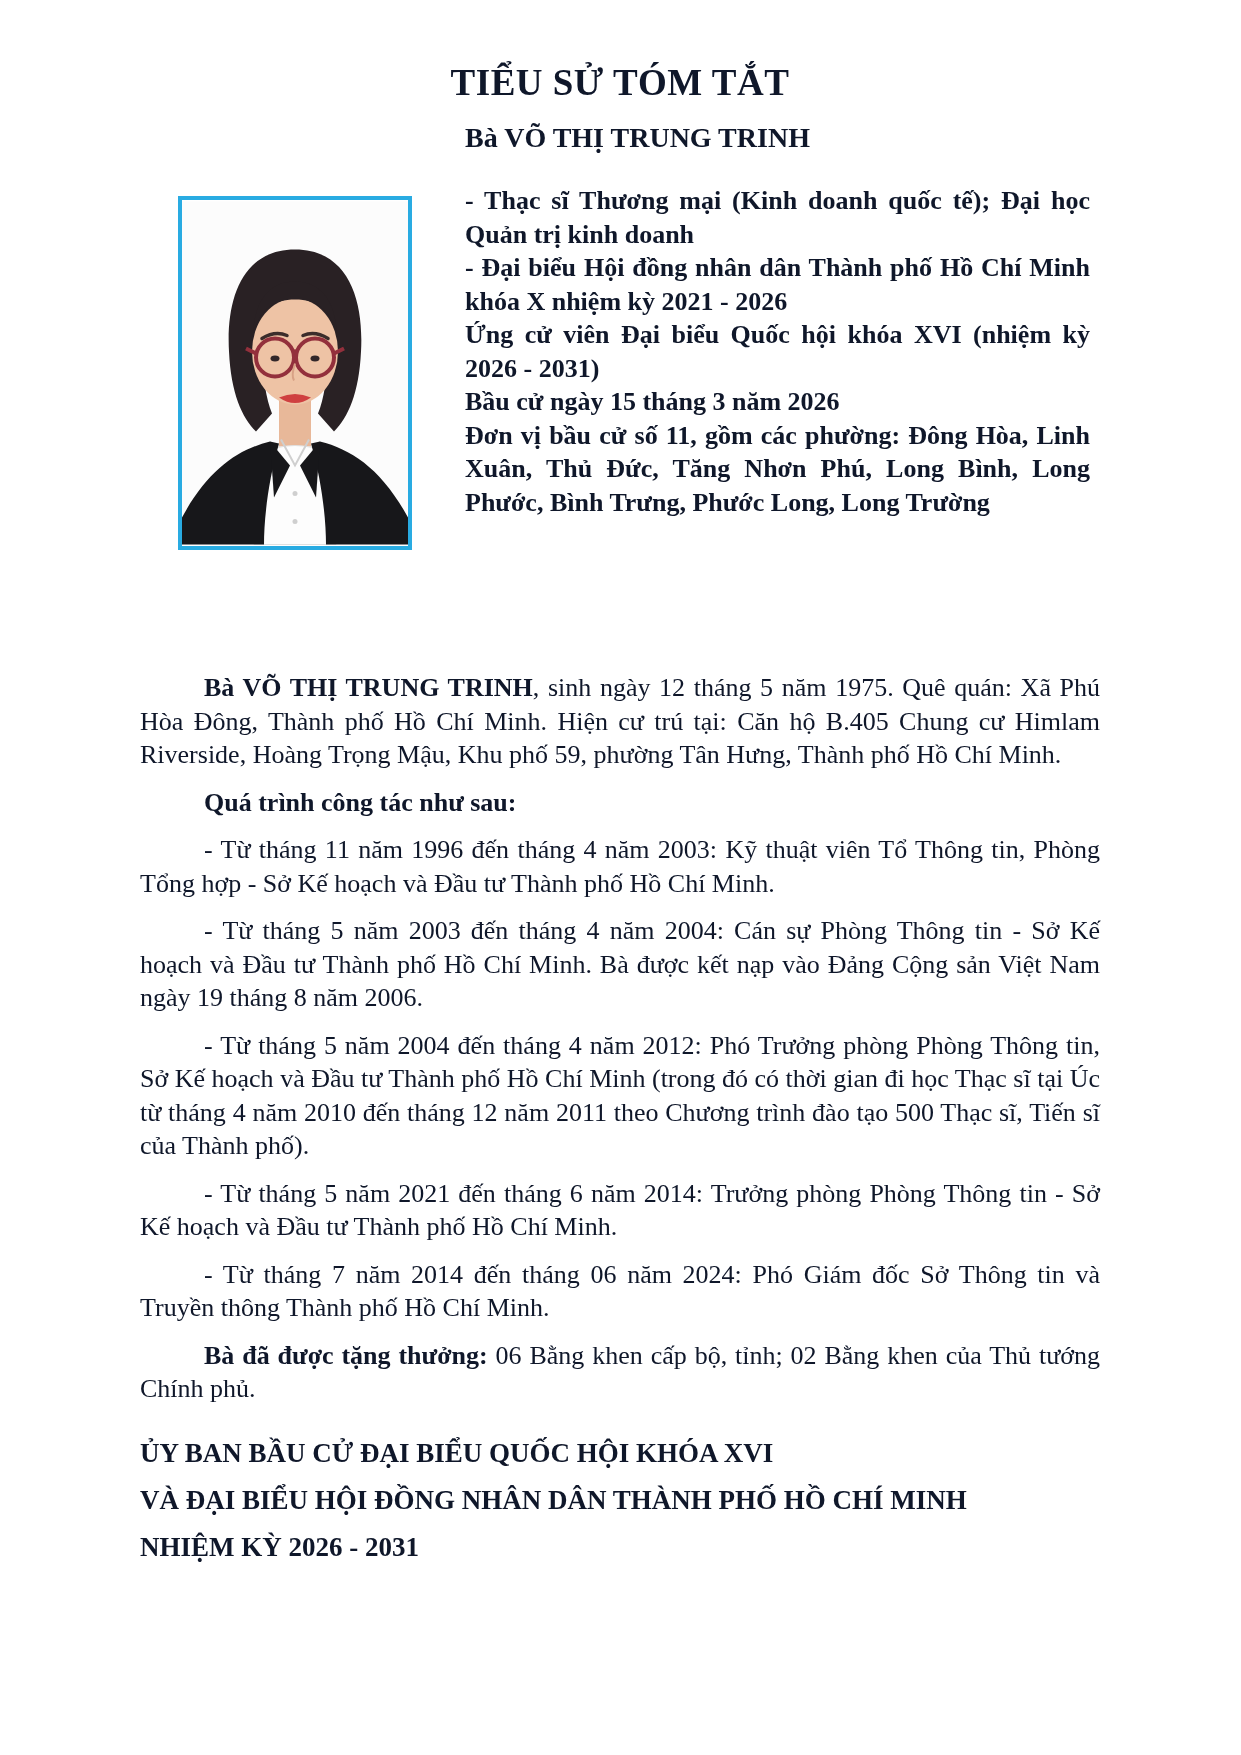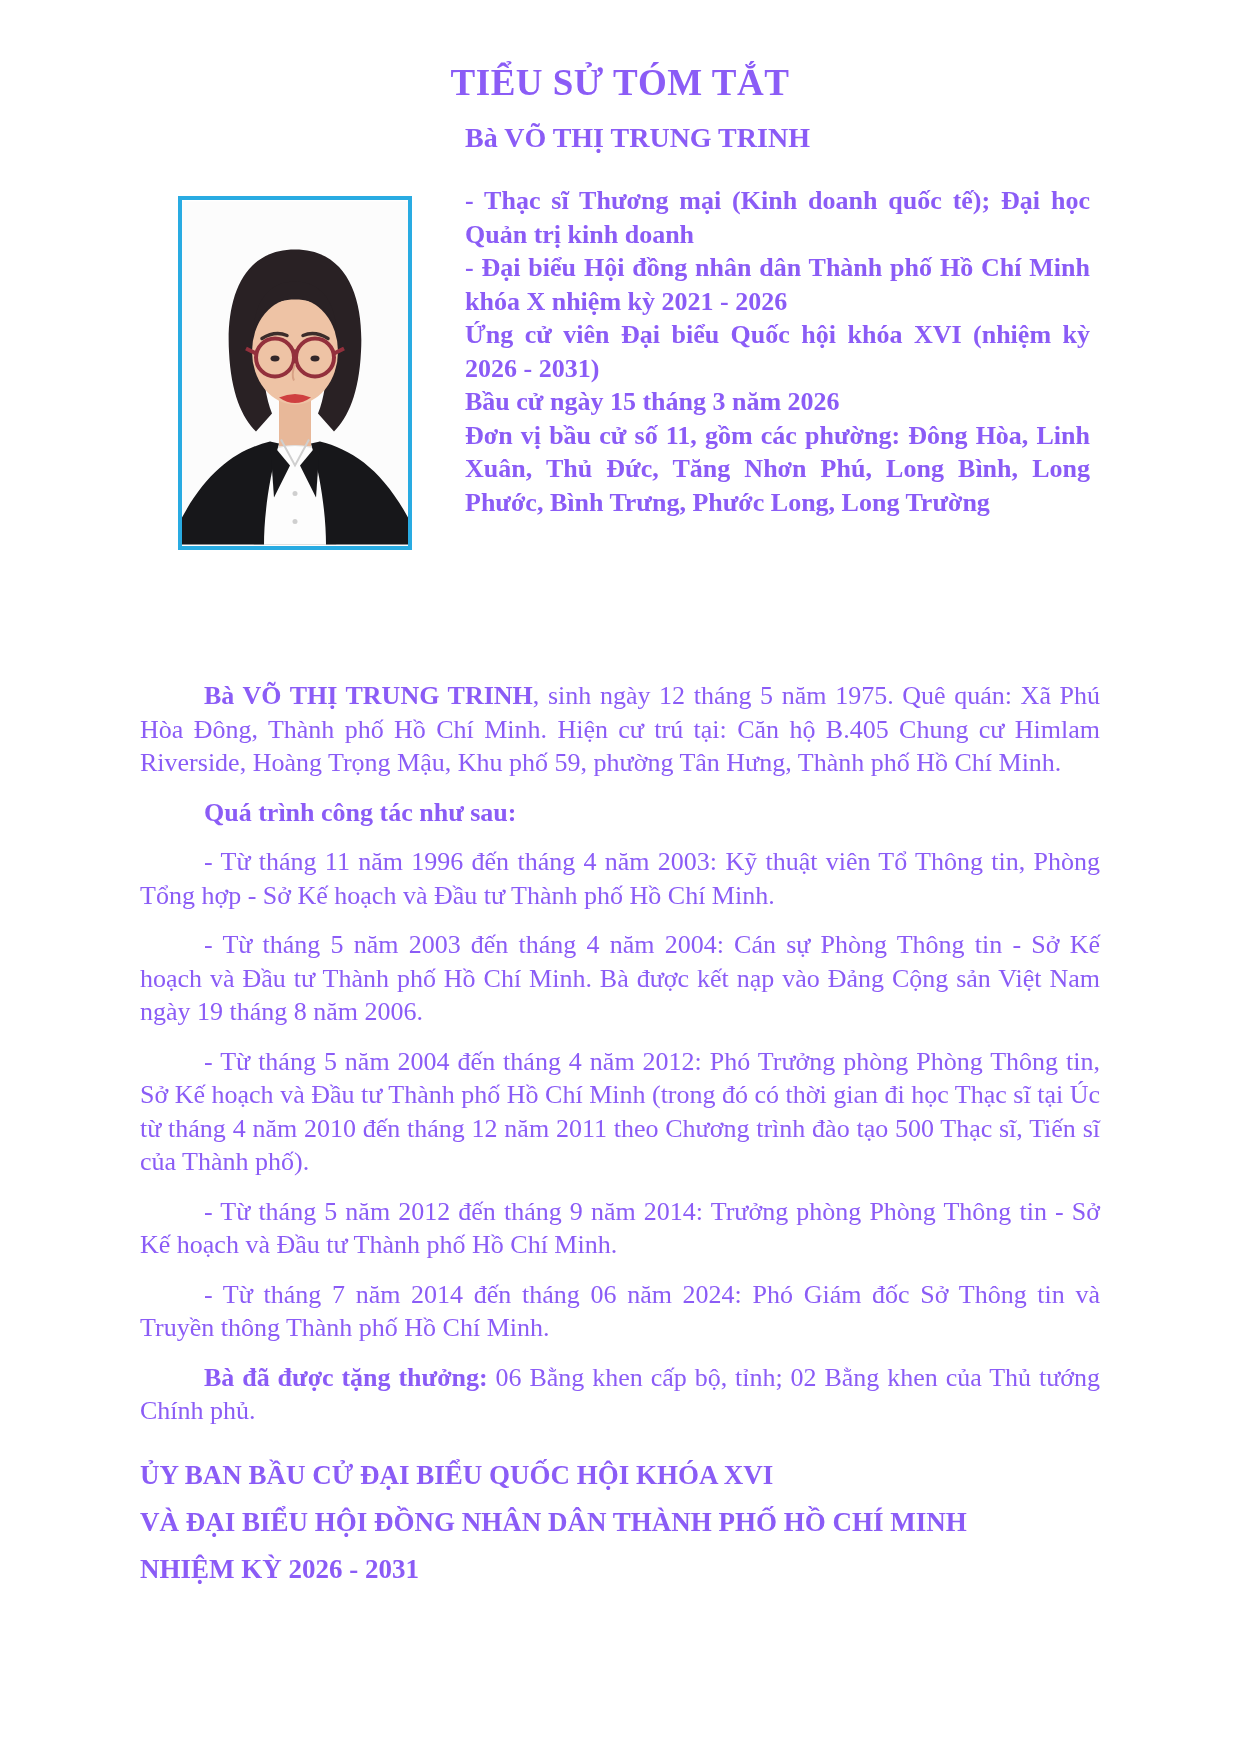--- a/index.html
+++ b/index.html
@@ -4,21 +4,21 @@
 <style>
   html, body { margin: 0; padding: 0; background: #ffffff; }
   .page {
     position: relative;
     width: 1241px;
     height: 1755px;
     background: #ffffff;
     box-sizing: border-box;
     padding: 60px 141px 0 140px;
     font-family: "Liberation Serif", "DejaVu Serif", serif;
-    color: #8b5cf6;
+    color: #0f172a;
     overflow: hidden;
   }
   .doc-title {
     margin: 0 0 12px 0;
     text-align: center;
     font-size: 37px;
     font-weight: bold;
     line-height: 46px;
     letter-spacing: 0.5px;
   }
@@ -50,21 +50,21 @@
   }
   .info-para {
     margin: 0;
     font-size: 26px;
     font-weight: bold;
     line-height: 33.5px;
     text-align: justify;
   }
   .body-text { margin: 0; }
   .para {
-    margin: 16px 0 14px 0;
+    margin: 8px 0 14px 0;
     font-size: 26px;
     line-height: 33.5px;
     text-align: justify;
     text-indent: 64px;
   }
   .para b { font-weight: bold; }
   .footer-block {
     margin-top: 24px;
     text-align: left;
     font-size: 27px;
@@ -124,21 +124,21 @@
 
   <div class="body-text">
 
     <p class="para"><b>Bà VÕ THỊ TRUNG TRINH</b><span>, sinh ngày 12 tháng 5 năm 1975. Quê quán: Xã Phú Hòa Đông, Thành phố Hồ Chí Minh. Hiện cư trú tại: Căn hộ B.405 Chung cư Himlam Riverside, Hoàng Trọng Mậu, Khu phố 59, phường Tân Hưng, Thành phố Hồ Chí Minh.</span></p>
 
     <p class="para"><b>Quá trình công tác như sau:</b></p>
 
     <p class="para">- Từ tháng 11 năm 1996 đến tháng 4 năm 2003: Kỹ thuật viên Tổ Thông tin, Phòng Tổng hợp - Sở Kế hoạch và Đầu tư Thành phố Hồ Chí Minh.</p>
     <p class="para">- Từ tháng 5 năm 2003 đến tháng 4 năm 2004: Cán sự Phòng Thông tin - Sở Kế hoạch và Đầu tư Thành phố Hồ Chí Minh. Bà được kết nạp vào Đảng Cộng sản Việt Nam ngày 19 tháng 8 năm 2006.</p>
     <p class="para">- Từ tháng 5 năm 2004 đến tháng 4 năm 2012: Phó Trưởng phòng Phòng Thông tin, Sở Kế hoạch và Đầu tư Thành phố Hồ Chí Minh (trong đó có thời gian đi học Thạc sĩ tại Úc từ tháng 4 năm 2010 đến tháng 12 năm 2011 theo Chương trình đào tạo 500 Thạc sĩ, Tiến sĩ của Thành phố).</p>
-    <p class="para">- Từ tháng 5 năm 2012 đến tháng 9 năm 2014: Trưởng phòng Phòng Thông tin - Sở Kế hoạch và Đầu tư Thành phố Hồ Chí Minh.</p>
+    <p class="para">- Từ tháng 5 năm 2021 đến tháng 6 năm 2014: Trưởng phòng Phòng Thông tin - Sở Kế hoạch và Đầu tư Thành phố Hồ Chí Minh.</p>
     <p class="para">- Từ tháng 7 năm 2014 đến tháng 06 năm 2024: Phó Giám đốc Sở Thông tin và Truyền thông Thành phố Hồ Chí Minh.</p>
 
     <p class="para"><b>Bà đã được tặng thưởng:</b><span> 06 Bằng khen cấp bộ, tỉnh; 02 Bằng khen của Thủ tướng Chính phủ.</span></p>
 
   </div>
 
   <div class="footer-block">
     <div>ỦY BAN BẦU CỬ ĐẠI BIỂU QUỐC HỘI KHÓA XVI</div>
     <div>VÀ ĐẠI BIỂU HỘI ĐỒNG NHÂN DÂN THÀNH PHỐ HỒ CHÍ MINH</div>
     <div>NHIỆM KỲ 2026 - 2031</div>

